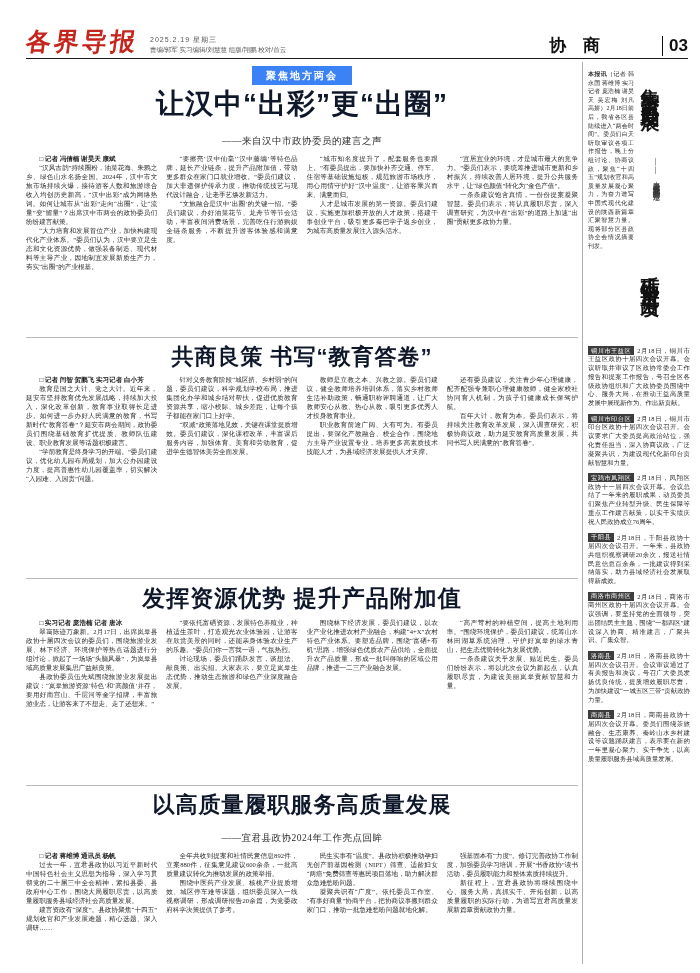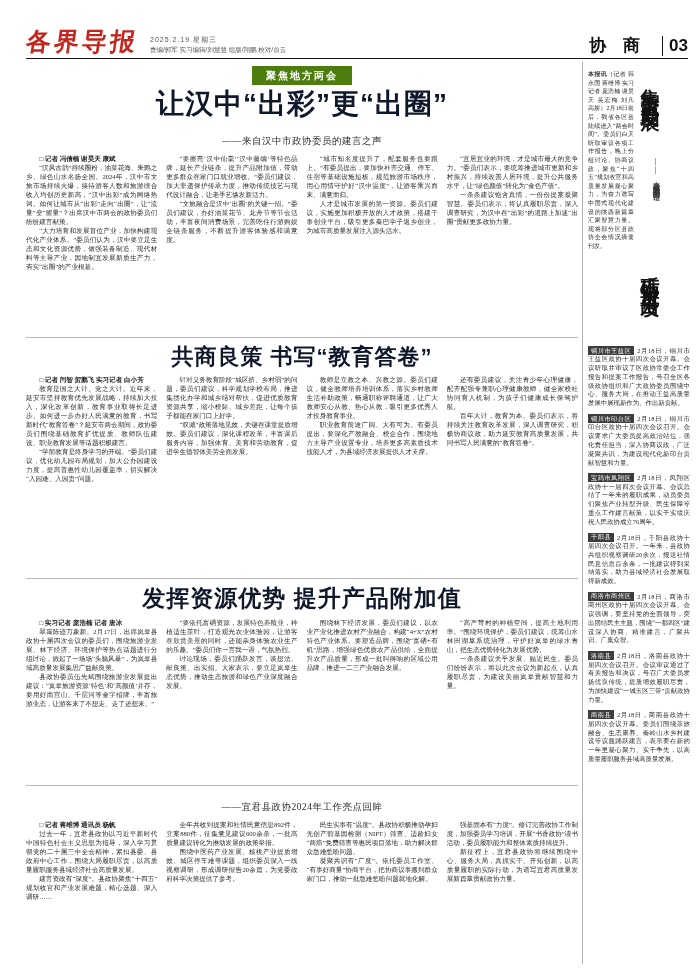--- a/index.html
+++ b/index.html
@@ -6,29 +6,29 @@
   .page{position:relative;width:700px;height:973px;background:#fff;margin:0 auto;
         font-family:"Liberation Serif",serif;color:#2b2b2b;overflow:hidden;}
   
   .masthead{position:absolute;left:26px;top:26px;width:662px;height:30px;display:flex;align-items:flex-end;}
   .logo{font-family:"Liberation Serif",serif;font-weight:bold;font-size:25px;color:#c4261d;
         transform:skewX(-8deg);letter-spacing:3px;line-height:28px;white-space:nowrap;}
   .mast-info{margin-left:12px;font-family:"Liberation Sans",sans-serif;color:#555;line-height:10px;padding-bottom:1px;}
   .mast-date{font-size:7px;letter-spacing:1px;}
   .mast-staff{font-size:6.5px;}
   .mast-right{margin-left:auto;font-family:"Liberation Sans",sans-serif;font-weight:bold;
-              font-size:17px;color:#111;display:flex;align-items:flex-end;line-height:20px;}
+              font-size:17px;color:#111;display:flex;align-items:flex-end;line-height:20px;gap:40px;}
   .mast-section{letter-spacing:6px;}
   .mast-page{border-left:1.5px solid #111;padding-left:6px;margin-left:16px;}
   .mast-rule{position:absolute;left:26px;top:58px;width:662px;border-top:1.4px solid #1a1a1a;}
   
   .main{position:absolute;left:26px;top:62px;width:552px;}
   .article{position:relative;}
   .a-head{text-align:center;}
-  .badge{display:inline-block;background:#4d7c0f;color:#fff;font-family:"Liberation Sans",sans-serif;
+  .badge{display:inline-block;background:#3b82f6;color:#fff;font-family:"Liberation Sans",sans-serif;
          font-weight:bold;font-size:10px;padding:2.5px 14px;letter-spacing:2px;margin-top:4px;}
   .a-title{font-family:"Liberation Sans",sans-serif;font-weight:900;color:#0f172a;margin:3px 0 0;line-height:1.15;letter-spacing:1px;}
   .t1{font-size:28px;} .t2{font-size:22px;} .t3{font-size:23px;} .t4{font-size:22px;}
   .a-sub{font-size:9.5px;color:#2e2e2e;margin-top:15px;letter-spacing:.5px;}
   .a-body{display:flex;gap:9px;overflow:hidden;margin-top:6px;text-align:justify;}
   .a-body .col{flex:1 1 0;overflow:hidden;}
   .a-body p{margin:0;font-size:6.6px;line-height:9px;text-indent:2em;}
   .byline{font-size:6.8px;line-height:9px;margin:0 0 2px;text-indent:0;font-weight:bold;color:#222;}
   .h1body{height:176px;} .h2body{height:196px;} .h3body{height:160px;} .h4body{height:138px;}
   .sep{border-top:.8px solid #b9b9b9;margin:7px 0 6px;}
@@ -116,20 +116,21 @@
         <div class="col"><span><p>“要依托富硒资源，发展特色养殖业，种植适生茶叶，打造观光农业体验园，让游客在欣赏美景的同时，还能亲身体验农业生产的乐趣。”委员们你一言我一语，气氛热烈。</p><p>讨论现场，委员们踊跃发言，谈想法、献良策、出实招。大家表示，要立足岚皋生态优势，推动生态旅游和绿色产业深度融合发展。</p></span></div>
         <div class="col"><span><p>围绕林下经济发展，委员们建议，以农业产业化推进农村产业融合，构建“4+X”农村特色产业体系。要塑造品牌，围绕“富硒+有机”思路，增强绿色优质农产品供给，全面提升农产品质量，形成一批叫得响的区域公用品牌，推进一二三产业融合发展。</p></span></div>
         <div class="col"><span><p>“高严苛村的种植空间，提高土地利用率。”围绕环境保护，委员们建议，统筹山水林田湖草系统治理，守护好岚皋的绿水青山，把生态优势转化为发展优势。</p><p>一条条建议关乎发展、贴近民生。委员们纷纷表示，将以此次会议为新起点，认真履职尽责，为建设美丽岚皋贡献智慧和力量。</p></span></div>
       </div>
     </div>
 
     <div class="sep"></div>
 
     <div class="article">
       <div class="a-head">
+        <div class="a-title t4">以高质量履职服务高质量发展</div>
         <div class="a-sub">——宜君县政协2024年工作亮点回眸</div>
       </div>
       <div class="a-body h4body">
         <div class="col">
           <p class="byline">□ 记者 蒋维博 通讯员 杨帆</p>
           <span><p>过去一年，宜君县政协以习近平新时代中国特色社会主义思想为指导，深入学习贯彻党的二十届三中全会精神，紧扣县委、县政府中心工作，围绕大局履职尽责，以高质量履职服务县域经济社会高质量发展。</p><p>建言资政有“深度”。县政协聚焦“十四五”规划收官和产业发展难题，精心选题、深入调研……</p></span>
         </div>
         <div class="col"><span><p>全年共收到提案和社情民意信息892件，立案880件，征集意见建议600余条，一批高质量建议转化为推动发展的政策举措。</p><p>围绕中医药产业发展、核桃产业提质增效、城区停车难等课题，组织委员深入一线视察调研，形成调研报告20余篇，为党委政府科学决策提供了参考。</p></span></div>
         <div class="col"><span><p>民生实事有“温度”。县政协积极推动孕妇无创产前基因检测（NIPT）筛查、适龄妇女“两癌”免费筛查等惠民项目落地，助力解决群众急难愁盼问题。</p><p>凝聚共识有“广度”。依托委员工作室、“有事好商量”协商平台，把协商议事搬到群众家门口，推动一批急难愁盼问题就地化解。</p></span></div>
         <div class="col"><span><p>强基固本有“力度”。修订完善政协工作制度，加强委员学习培训，开展“书香政协”读书活动，委员履职能力和整体素质持续提升。</p><p>新征程上，宜君县政协将继续围绕中心、服务大局，真抓实干、开拓创新，以高质量履职的实际行动，为谱写宜君高质量发展新篇章贡献政协力量。</p></span></div>

